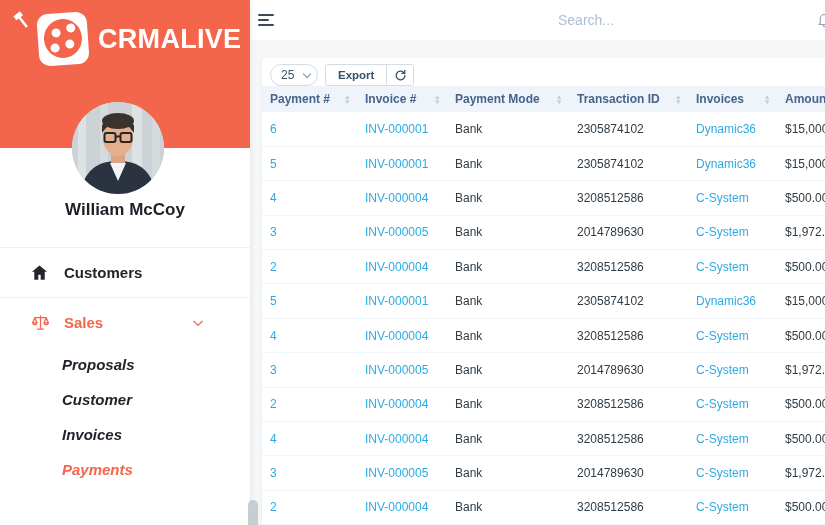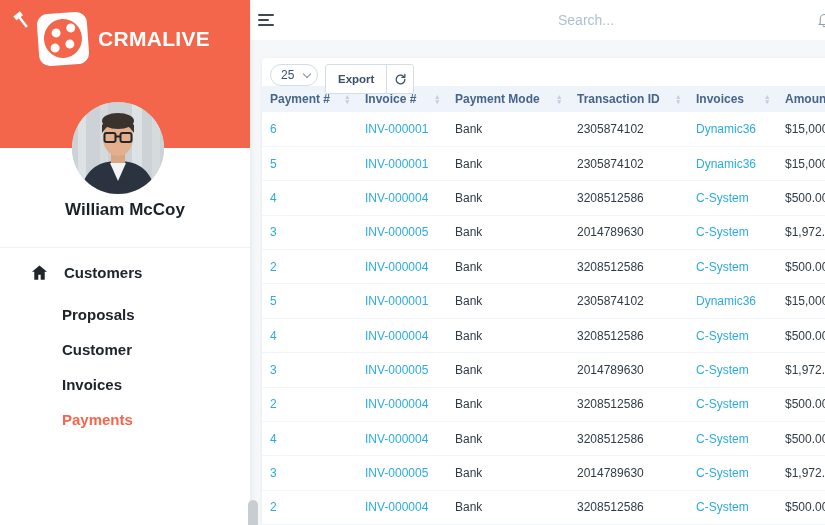--- a/index.html
+++ b/index.html
@@ -11,35 +11,35 @@
              box-shadow:1px 0 6px rgba(0,0,0,.07); z-index:2; }
   .sidebar-header { height:148px; background:#f4664c; position:relative; }
   .gavel { position:absolute; left:13px; top:10px; transform:rotate(-38deg); }
   .logo-row { display:flex; align-items:center; gap:10px; padding:13px 0 0 38px; }
   .logo-box { width:50px; height:52px; background:#fff; border-radius:11px; position:relative;
               transform:rotate(-4deg); flex:0 0 auto; }
   .logo-circle { position:absolute; left:6px; top:6px; right:6px; bottom:7px; background:#f4664c; border-radius:50%; }
   .logo-dot { position:absolute; background:#fff; border-radius:50%; width:9px; height:9px; }
   .logo-dot.d1{ left:8px; top:9px; } .logo-dot.d2{ left:23px; top:5px; }
   .logo-dot.d3{ left:6px; top:24px; } .logo-dot.d4{ left:21px; top:21px; }
-  .logo-text { color:#fff; font-size:21px; font-weight:800; letter-spacing:.3px; }
+  .logo-text { color:#fff; font-size:27px; font-weight:800; letter-spacing:.3px; }
 
   .avatar { position:absolute; left:72px; top:102px; width:92px; height:92px; border-radius:50%;
             overflow:hidden; z-index:3; background:#ccd2d6; }
   .user-name { margin-top:52px; text-align:center; font-size:17px; font-weight:bold; color:#1c2128; }
 
   .nav { margin-top:27px; }
   .nav-item { height:50px; display:flex; align-items:center; padding-left:30px;
               border-top:1px solid #f0f1f3; font-size:15px; font-weight:bold; color:#20252c;
               position:relative; cursor:pointer; }
   .nav-icon { width:21px; margin-right:13px; display:flex; align-items:center; }
   .nav-item.active { color:#f4664c; }
   .chev { position:absolute; right:45px; top:18px; }
   .submenu-item { height:35px; display:flex; align-items:center; padding-left:62px;
-                  font-size:15px; font-weight:bold; color:#20252c; cursor:pointer; }
+                  font-size:15px; font-weight:bold; color:#20252c; cursor:pointer;font-style:italic; }
   .submenu-item.active { color:#f4664c; }
 
   
   .topbar { position:absolute; left:250px; top:0; width:575px; height:40px; background:#fff; z-index:1; }
   .hamburger { position:absolute; left:8px; top:14px; width:16px; cursor:pointer; }
   .hamburger i { display:block; height:2px; background:#3c4854; margin-bottom:3px; border-radius:1px; }
   .hamburger i:nth-child(2){ width:11px; }
   .search-input { position:absolute; left:308px; top:9px; width:175px; height:22px; border:none; outline:none;
                   font-size:14px; color:#4a5568; background:transparent; font-family:"Liberation Sans",sans-serif; }
   .search-input::placeholder { color:#aebfd2; }
@@ -48,21 +48,21 @@
   
   .content-card { position:absolute; left:262px; top:58px; width:620px; height:470px; background:#fff;
                   border-radius:4px; box-shadow:0 1px 4px rgba(0,0,0,.06); z-index:1; }
   .card-toolbar { display:flex; gap:7px; padding:6px 0 0 8px; height:28px; }
   .page-size-wrap { position:relative; }
   .page-size-select { appearance:none; -webkit-appearance:none; border:1px solid #d4dde7; border-radius:11px;
                       height:22px; padding:0 22px 0 10px; font-size:12px; color:#3a5069; background:#fff;
                       font-family:"Liberation Sans",sans-serif; cursor:pointer; }
   .page-size-wrap::after { content:""; position:absolute; right:8px; top:7px; width:5px; height:5px;
                            border-right:1.5px solid #7c8fa3; border-bottom:1.5px solid #7c8fa3; transform:rotate(45deg); }
-  .btn-group { display:flex; border:1px solid #d4dde7; border-radius:3px; height:30px; overflow:hidden; }
+  .btn-group { display:flex; border:1px solid #d4dde7; border-radius:3px; height:22px; overflow:hidden; }
   .export-btn { padding:0 12px; font-size:11.5px; font-weight:bold; color:#3a5069; background:#fff; border:none;
                 border-right:1px solid #d4dde7; cursor:pointer; font-family:"Liberation Sans",sans-serif; }
   .refresh-btn { width:26px; background:#fff; border:none; cursor:pointer; display:flex; align-items:center; justify-content:center; }
 
   table { border-collapse:collapse; width:620px; table-layout:fixed; }
   th { background:#eef4fa; height:26px; padding:0 8px; text-align:right; cursor:pointer;margin-left:8px; }
   .th-inner { display:flex; justify-content:space-between; align-items:center;
               font-size:12px; font-weight:bold; color:#47648c; }
   .sort { display:flex; flex-direction:column; font-size:7px; line-height:5px; color:#c2cfdd; }
   td { font-size:12px; padding:0 8px; height:34.4px; border-bottom:1px solid #f1f5f9;
@@ -118,20 +118,33 @@
 
   <nav class="nav">
       <div class="nav-item">
         <span class="nav-icon">
           <svg viewBox="0 0 24 24" width="19" height="19">
             <path d="M12 3 2.5 11.2h2.9V21h5.1v-6.2h3V21h5.1v-9.8h2.9Z" fill="#21262d"></path>
           </svg>
         </span>
         <span>Customers</span>
       </div>
+      <div class="nav-item active">
+        <span class="nav-icon">
+          <svg viewBox="0 0 24 24" width="21" height="21" fill="none" stroke="#f4664c" stroke-width="1.5">
+            <path d="M12 4.5v15M8.5 19.5h7M5.5 6.5h13" stroke-linecap="round"></path>
+            <path d="M5.5 6.5 3 12.5m2.5-6 2.5 6M3 12.5a2.55 2.55 0 0 0 5 0Z"></path>
+            <path d="M18.5 6.5 16 12.5m2.5-6 2.5 6m-5 0a2.55 2.55 0 0 0 5 0Z"></path>
+          </svg>
+        </span>
+        <span>Sales</span>
+        <span class="chev"><svg viewBox="0 0 24 24" width="14" height="14" fill="none" stroke="#f4664c" stroke-width="2.2">
+            <path d="m5 9 7 7 7-7" stroke-linecap="round"></path>
+          </svg></span>
+      </div>
       <div class="submenu-item">Proposals</div>
       <div class="submenu-item">Customer</div>
       <div class="submenu-item">Invoices</div>
       <div class="submenu-item active">Payments</div>
     </nav>
 </aside>
 
 <header class="topbar">
   <div class="hamburger">
       <i></i>

